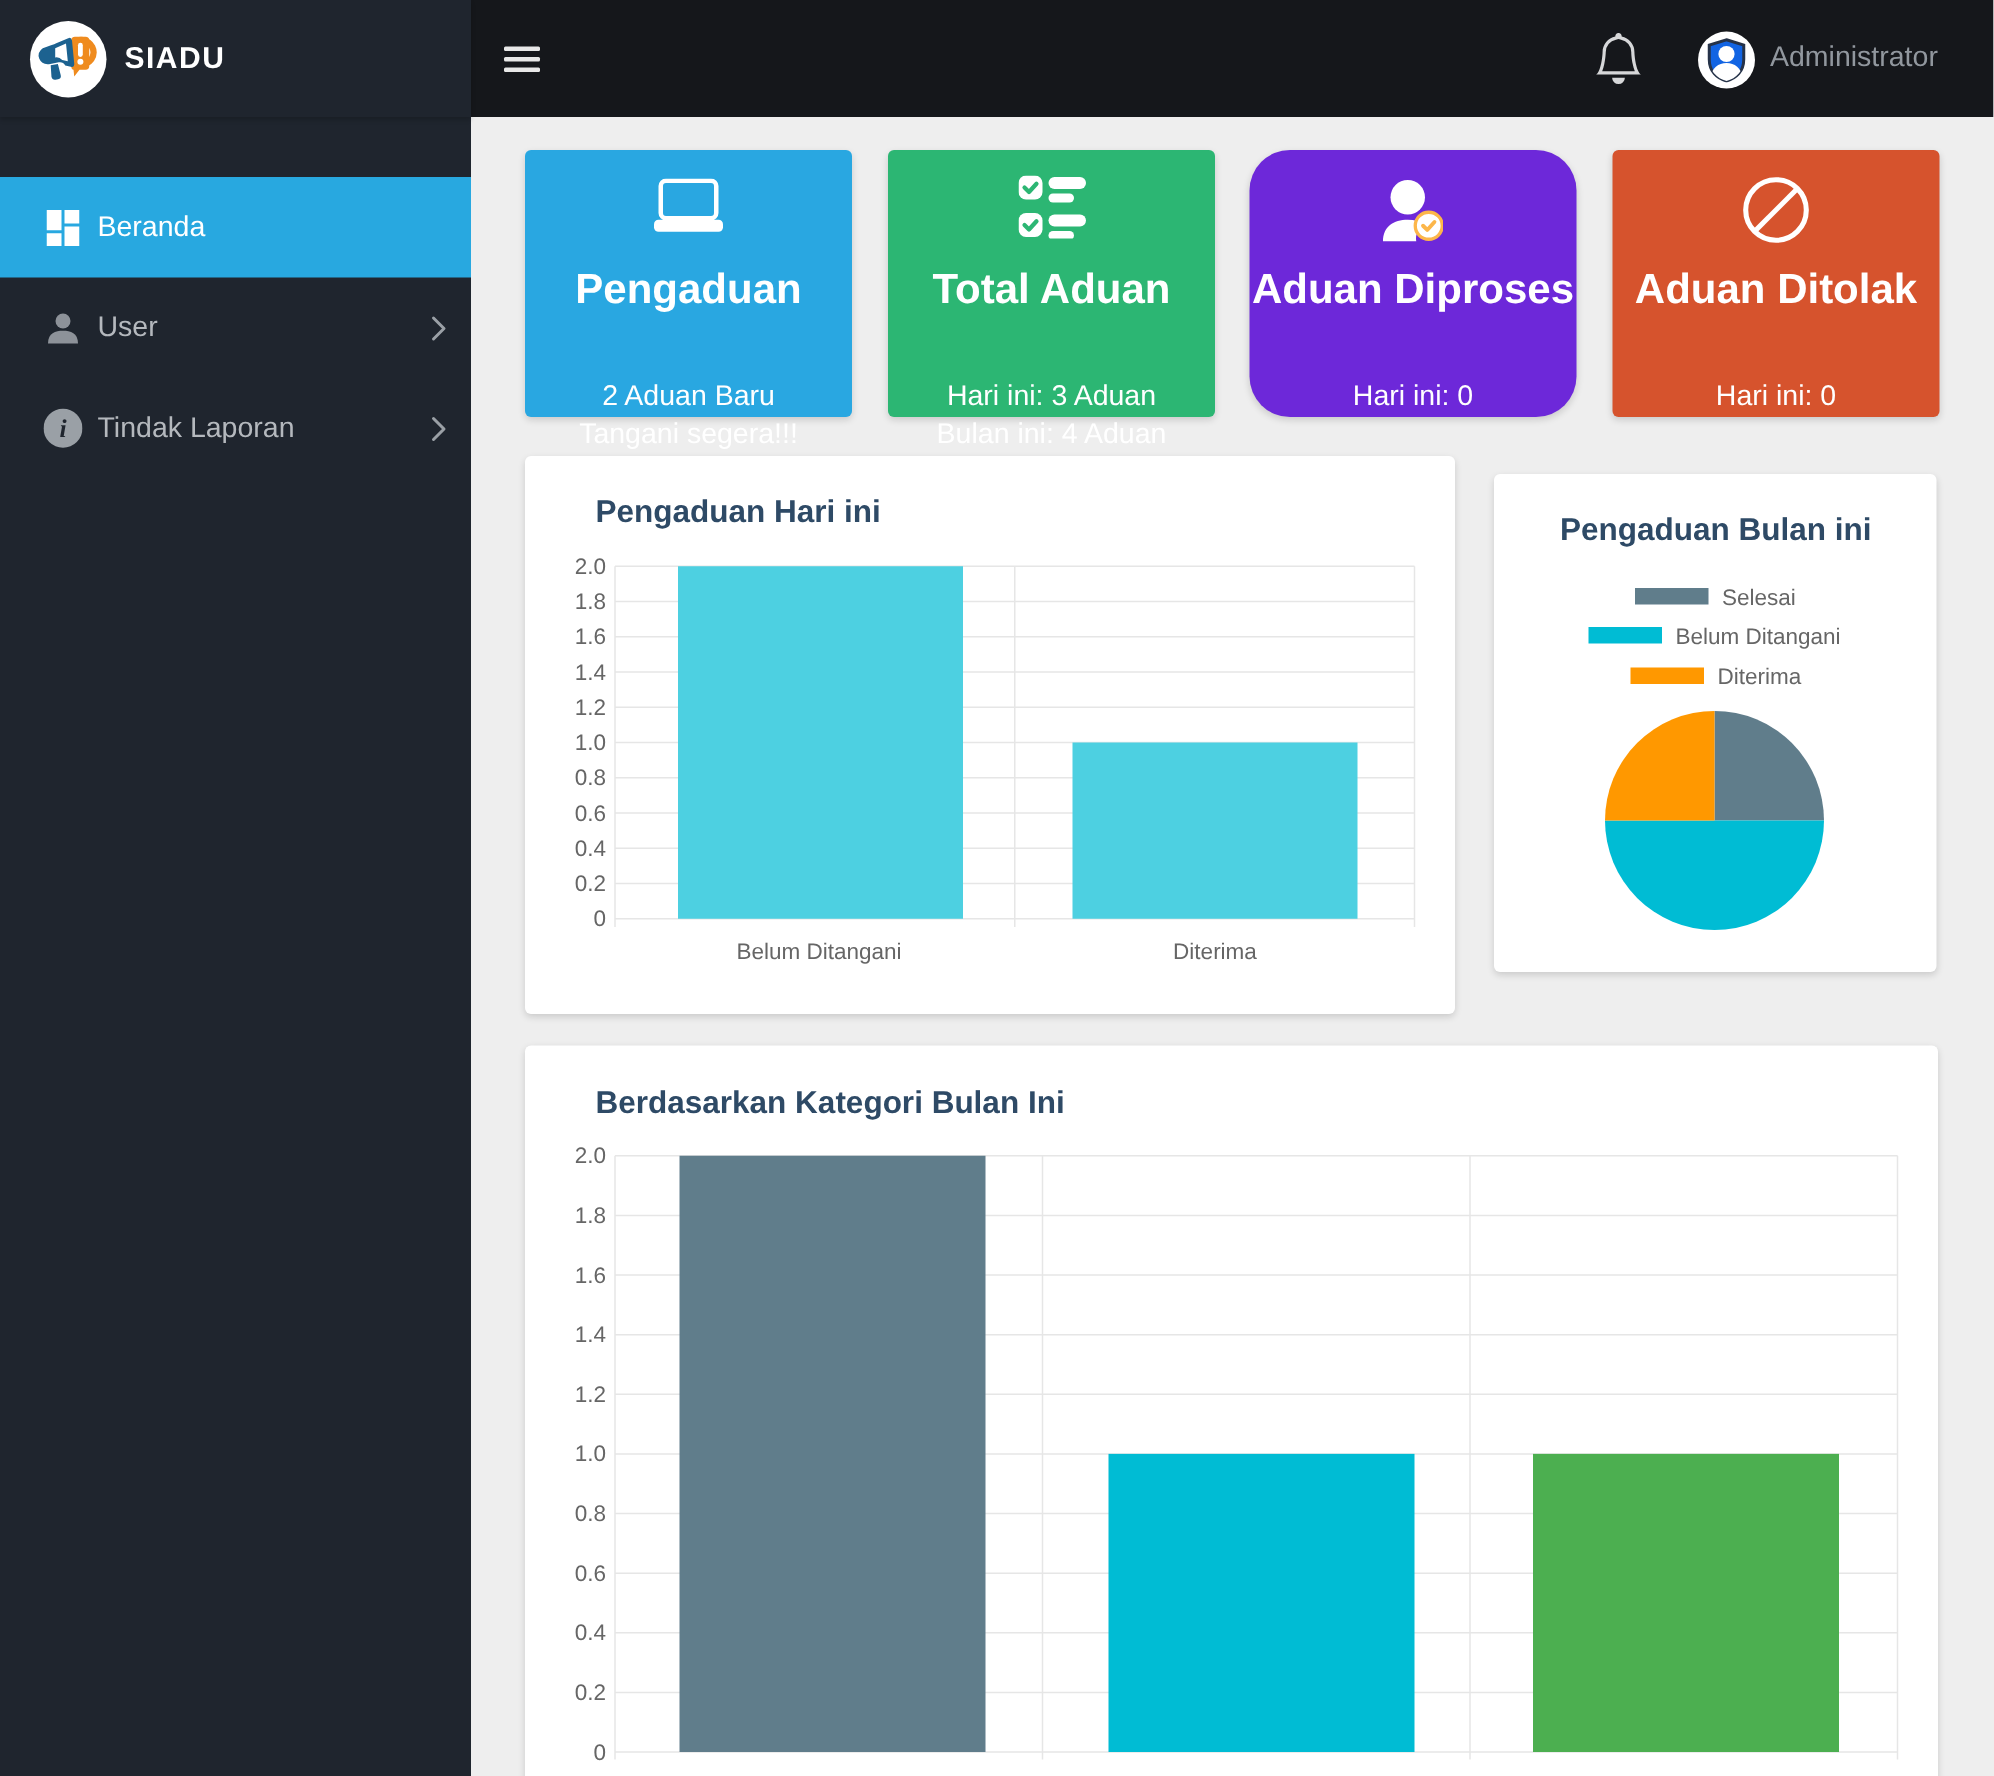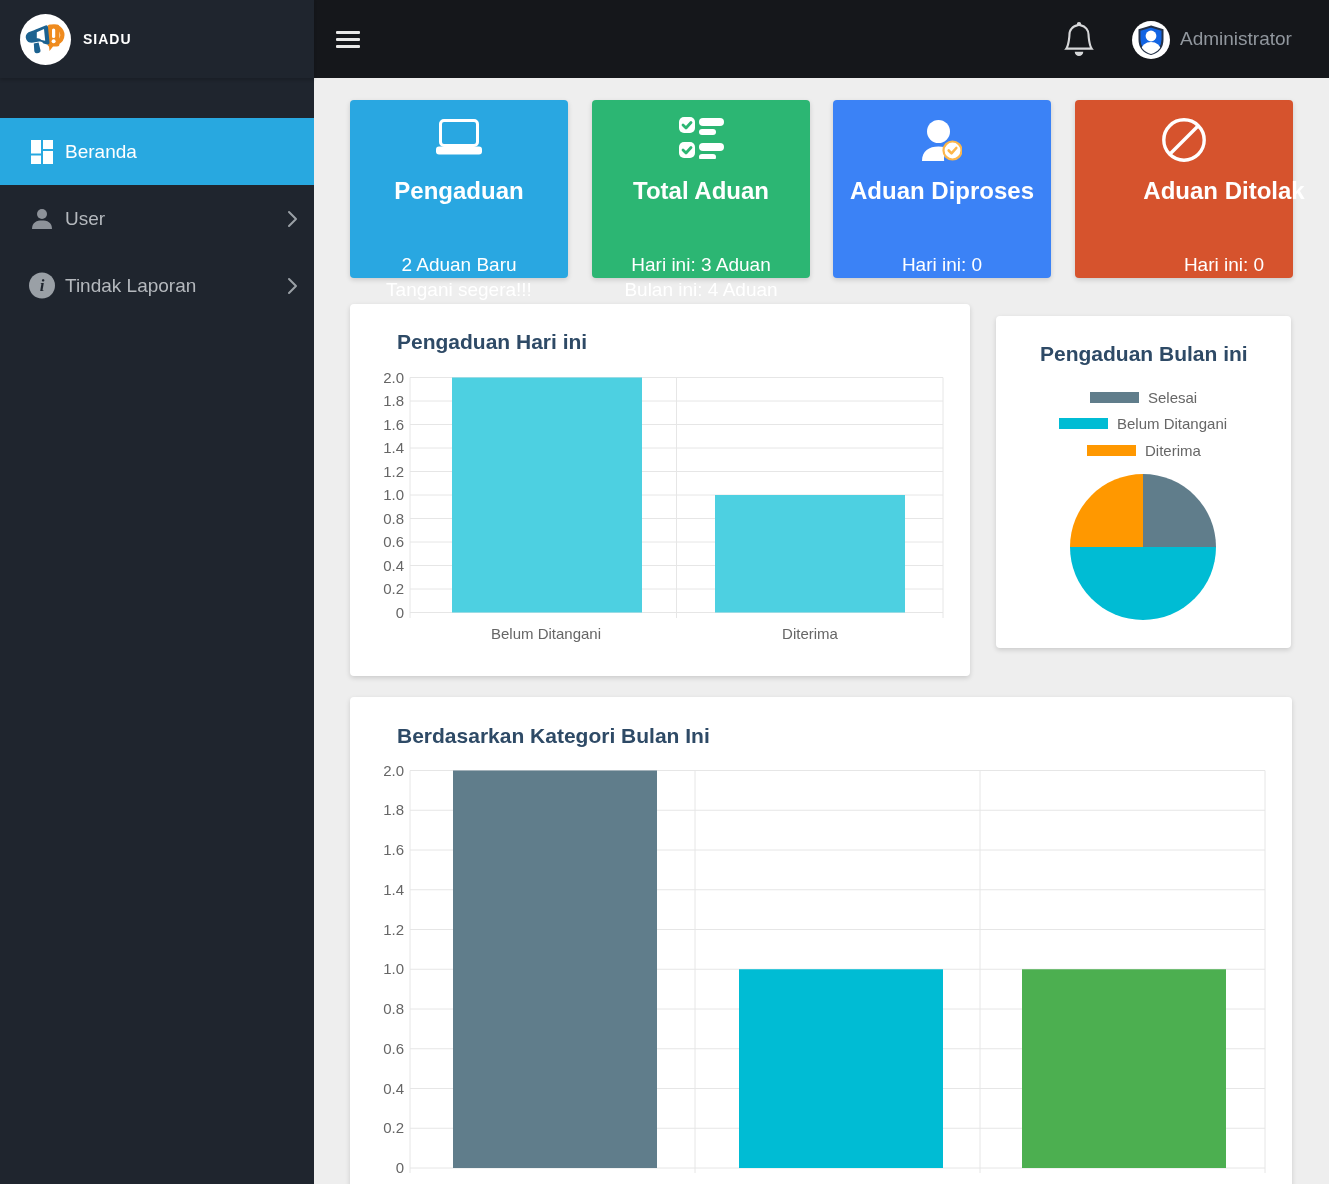--- a/index.html
+++ b/index.html
@@ -1,42 +1,42 @@
 <!DOCTYPE html>
 <html><head>
 <meta charset="utf-8">
 <style>
   * { margin:0; padding:0; box-sizing:border-box; }
   html,body { width:1329px; height:1184px; overflow:hidden; }
   body { font-family:"Liberation Sans", sans-serif; background:#eeeeee; position:relative; }
   .sidebar { position:absolute; left:0; top:0; width:314px; height:1184px; background:#1f252e; z-index:5; }
   .brand { height:78px; display:flex; align-items:center; padding-left:20px; box-shadow:0 2px 3px rgba(0,0,0,0.18); }
   .brand-logo { width:51px; height:51px; border-radius:50%; background:#fff; position:relative; }
-  .brand-text { color:#fff; font-weight:bold; font-size:14px; letter-spacing:1px; margin-left:12px; }
+  .brand-text { color:#fff; font-weight:bold; font-size:20px; letter-spacing:1px; margin-left:12px; }
   .menu { padding-top:40px; }
   .menu-item { height:67px; display:flex; align-items:center; position:relative; color:#b4b8bd; font-size:19px; }
   .menu-item.active { background:#28a8e0; color:#fff; }
   .mi-icon { width:26px; height:26px; margin-left:29px; margin-right:10px; display:flex; align-items:center; justify-content:center; }
   .mi-chevron { position:absolute; right:16px; top:50%; transform:translateY(-50%); width:11px; height:18px; }
   .navbar { position:absolute; left:314px; top:0; width:1015px; height:78px; background:#15171b; }
   .hamburger { position:absolute; left:22px; top:31px; width:24px; }
   .hamburger div { height:3px; background:#e8e8e8; margin-bottom:4px; border-radius:1px; }
   .bell { position:absolute; left:748px; top:22px; }
   .avatar { position:absolute; left:818px; top:21px; width:38px; height:38px; border-radius:50%; background:#fff; display:flex; align-items:center; justify-content:center; }
   .admin-text { position:absolute; left:866px; top:0; height:93px; line-height:78px; color:#91979e; font-size:19px; }
   .card { position:absolute; background:#fff; border-radius:4px; box-shadow:0 2px 5px rgba(0,0,0,0.15); }
   .scard { color:#fff; text-align:center; width:218px; height:178px; top:100px; }
   .scard .icon { position:absolute; left:0; width:100%; display:flex; justify-content:center; }
-  .scard h3 { position:absolute; width:100%; text-align:center; font-size:24px; font-weight:bold; top:77px; }
+  .scard h3 { position:absolute; width:100%; text-align:center; font-size:28px; font-weight:bold; top:77px; }
   .scard p { position:absolute; width:100%; text-align:center; font-size:19px; top:115px; line-height:25px;margin-top:37px; }
   .scard.single p { top:115px; }
   .c-blue { background:#29a7e1; left:350px; }
   .c-green { background:#2cb673; left:592px; }
-  .c-orange { background:#3b82f6; left:833px; }
-  .c-red { background:#d6532d; left:1075px;padding-left:40px; }
+  .c-orange { background:#6d28d9; left:833px;border-radius:27px; }
+  .c-red { background:#d6532d; left:1075px; }
   .card h2 { position:absolute; color:#2e4a66; font-size:21px; font-weight:bold;margin-left:20px; }
   .chart1 { left:350px; top:304px; width:620px; height:372px; }
   .piecard { left:996px; top:316px; width:295px; height:332px; }
   .chart3 { left:350px; top:697px; width:942px; height:560px; }
   .cardsvg { position:absolute; left:0; top:0; }
 </style>
 </head>
 <body>
   <div class="navbar">
     <div class="hamburger">

